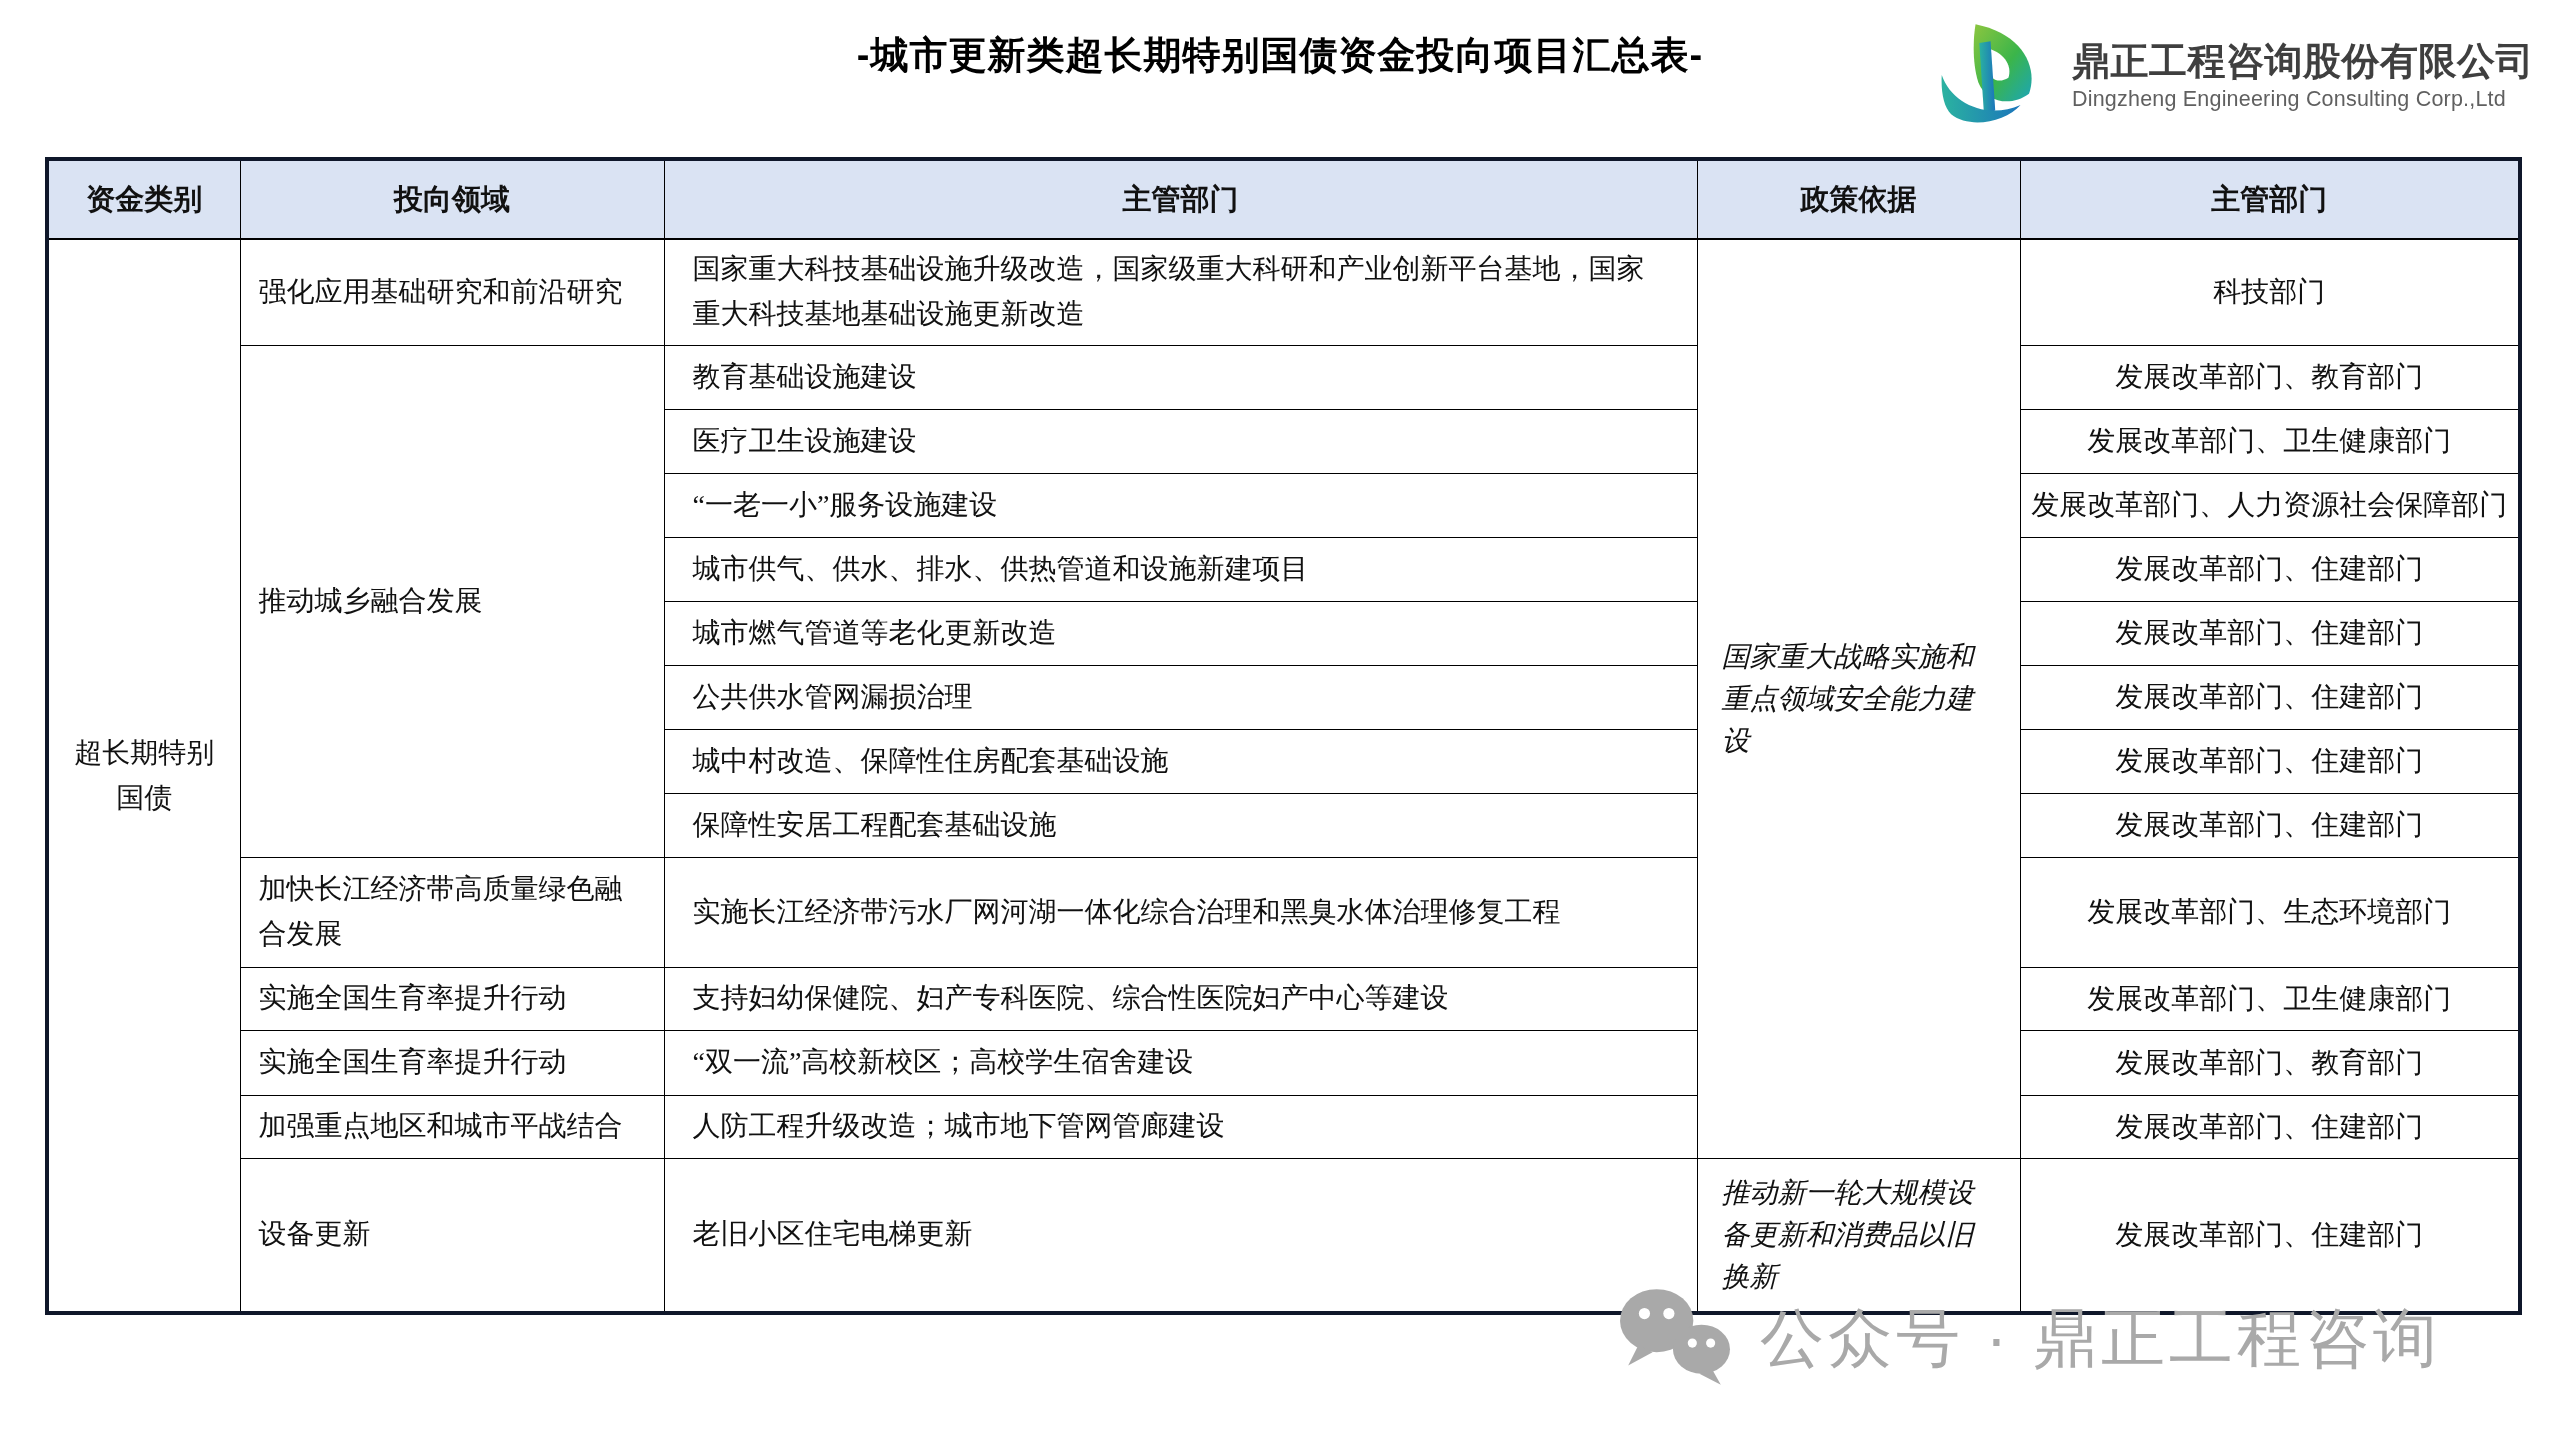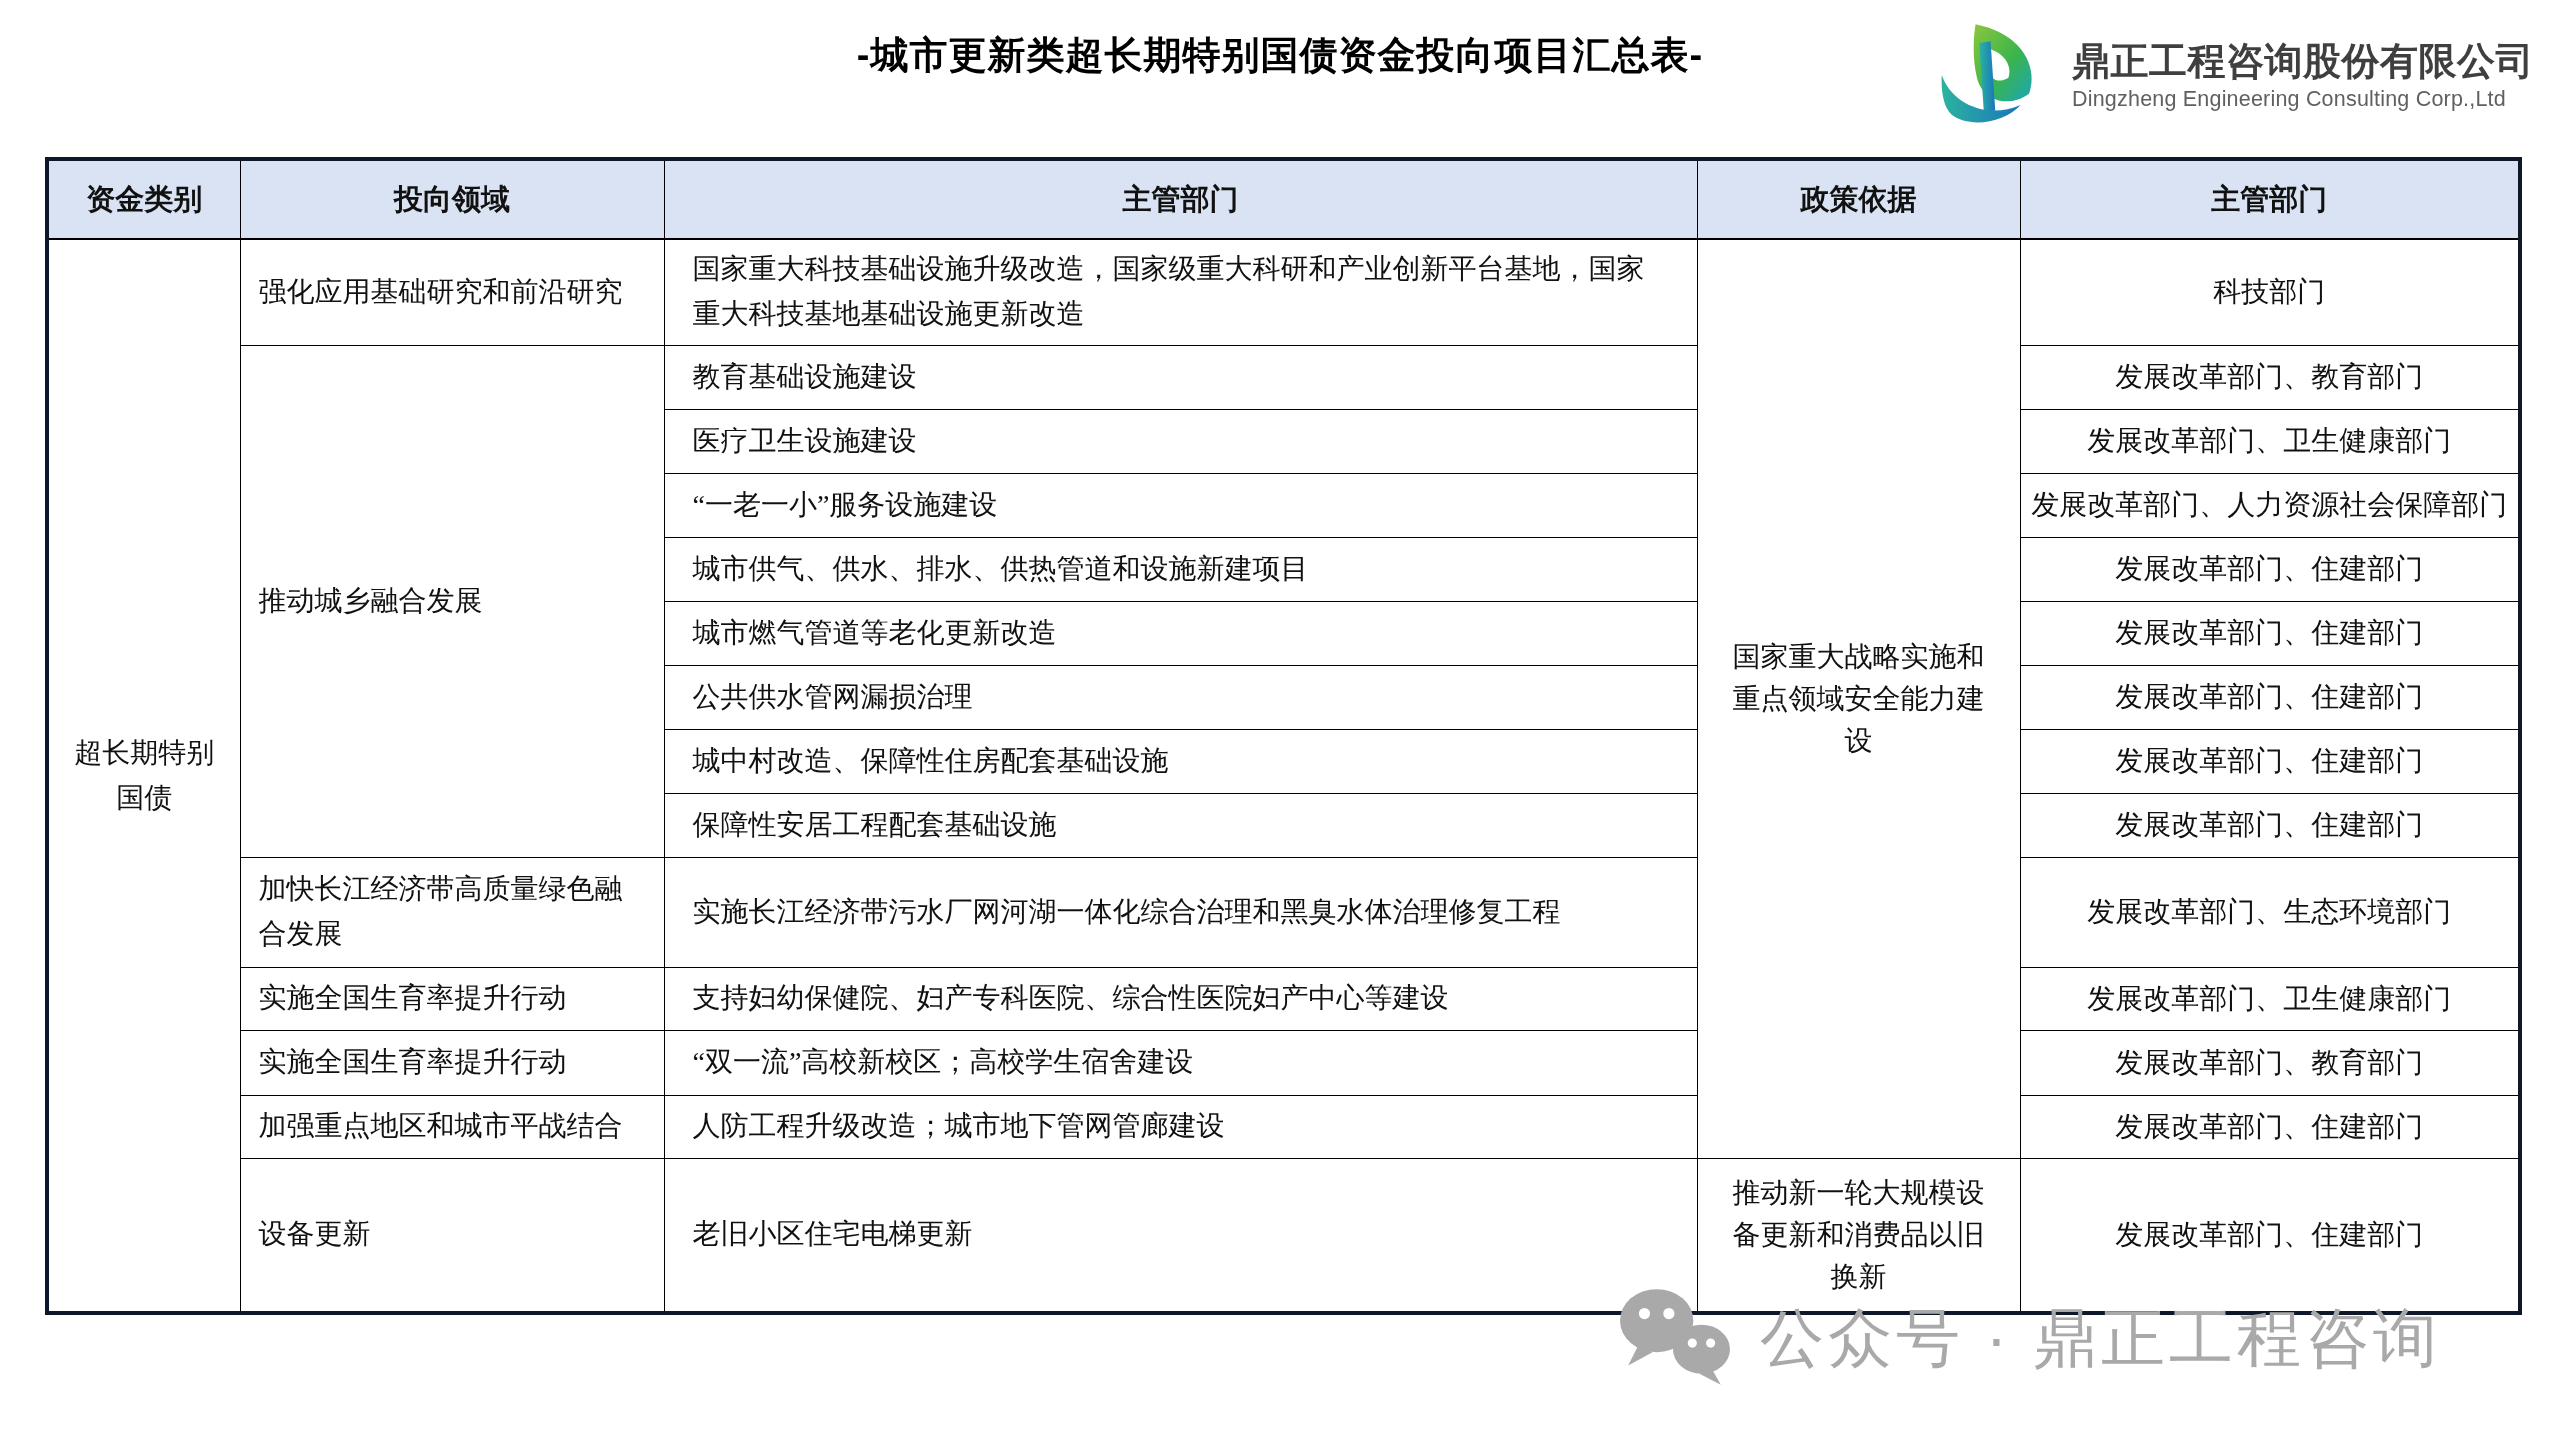--- a/index.html
+++ b/index.html
@@ -56,21 +56,21 @@
   tbody tr:nth-child(1){height:106px;}
   tbody tr:nth-child(n+2):nth-child(-n+9){height:64px;}
   tbody tr:nth-child(10){height:110px;}
   tbody tr:nth-child(11){height:63px;}
   tbody tr:nth-child(12){height:65px;}
   tbody tr:nth-child(13){height:63px;}
   tbody tr:nth-child(14){height:155px;}
   td.c-fund  {text-align:center;padding:0 24px;line-height:1.6;}
   td.c-field {text-align:left;  padding:0 18px;line-height:1.6;}
   td.c-proj  {text-align:left;  padding:0 28px;line-height:1.6;}
-  td.c-policy{text-align:center;  padding:8px 24px;line-height:1.5;}
+  td.c-policy{text-align:left;  padding:8px 24px;line-height:1.5;font-style:italic;}
   td.c-dept  {text-align:center;padding:0 8px; line-height:1.5;}
   
   .watermark{
     position:absolute;left:1612px;top:1282px;
     display:flex;align-items:center;gap:22px;
     color:#a9a9a9;
     font-family:"Liberation Sans","DejaVu Sans",sans-serif;
     font-size:64px;letter-spacing:4px;
     white-space:nowrap;
   }

